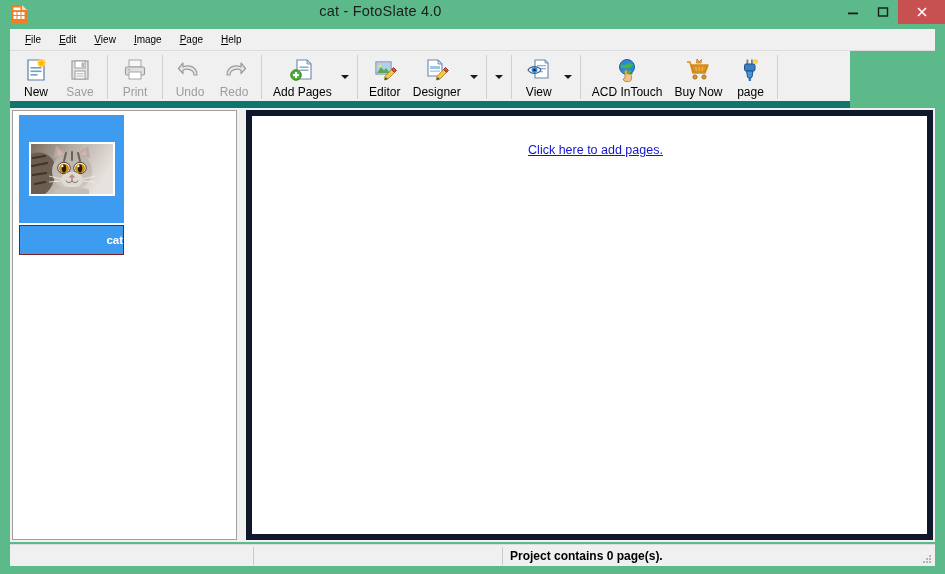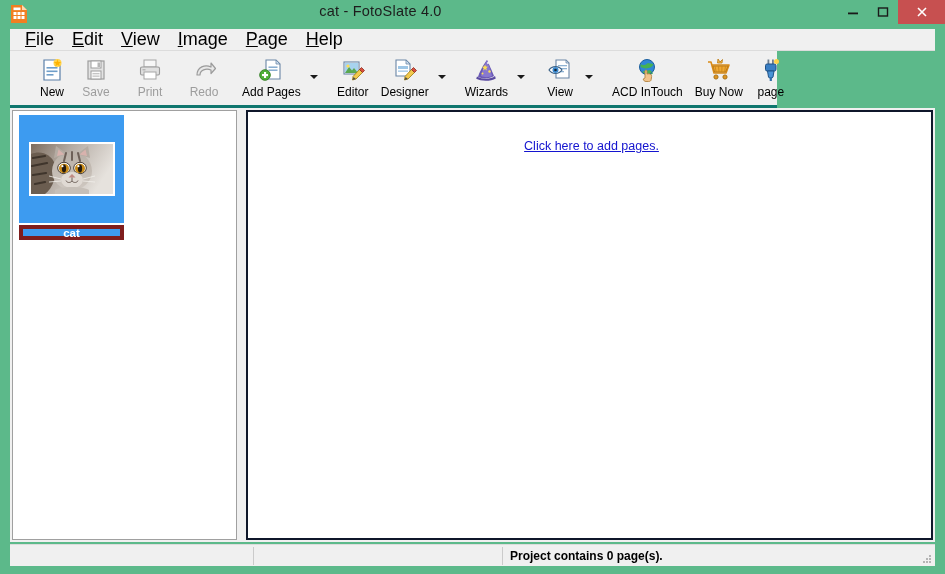--- a/index.html
+++ b/index.html
@@ -49,35 +49,35 @@
   
   #menu-bar {
     position: absolute; left: 10px; top: 29px;
     width: 925px; height: 22px;
     background: #f0f0f0;
     border-bottom: 1px solid #dcdcdc;
     display: flex; align-items: center;
     padding-left: 6px;
   }
   .menu-item {
-    font-size: 18px; color: #000;
+    font-size: 10px; color: #000;
     padding: 18px 9px;
     cursor: default;
     white-space: nowrap;
   }
   .menu-item u { text-decoration: underline; }
 
   
   #toolbar {
     position: absolute; left: 10px; top: 51px;
-    width: 767px; height: 57px;
+    width: 840px; height: 57px;
     background: #f0f0f0;
-    border-bottom: 3px solid #0f766e;
+    border-bottom: 7px solid #0f766e;
     display: flex; align-items: flex-start;
-    padding-left: 20px;
+    padding-left: 4px;
   }
   .tb-group {
     display: flex; align-items: flex-start; height: 56px;
   }
   .tb-sep {
     width: 1px; height: 44px; margin: 4px 5px 0 5px;
     background: #cfcfcf;
   }
   .tb-btn {
     display: flex; flex-direction: column; align-items: center;
@@ -123,21 +123,21 @@
   #splitter {
     position: absolute; left: 228px; top: 2px;
     width: 6px; height: 430px;
     background: #f0f0f0;
     cursor: col-resize;
   }
   #page-panel {
     position: absolute; left: 236px; top: 2px;
     width: 687px; height: 430px;
     background: #ffffff;
-    border: 2px solid #0f172a;
+    border: 6px solid #0f172a;
   }
   #add-pages-link {
     position: absolute; left: 0; top: 27px;
     width: 687px; text-align: center;
     font-size: 12.5px; color: #1414cf;
     text-decoration: underline;
     cursor: pointer;
   }
 
   
@@ -152,24 +152,24 @@
   }
   #thumb-img-wrap {
     position: absolute; left: 10px; top: 27px;
     width: 86px; height: 54px;
     border: 2px solid #ffffff;
     overflow: hidden;
     background: #cdc6bf;
   }
   #thumb-label-box {
     position: absolute; left: 0; top: 110px;
-    width: 105px; height: 15px;
+    width: 105px; height: 30px;
     background: #3d9bf0;
-    border: 4px solid #7f1d1d;
-    display: flex; align-items: center; justify-content: center;
+    border: 1px solid #7f1d1d;
+    display: flex; align-items: center; justify-content: flex-end;
   }
   #thumb-label {
     font-size: 11.5px; color: #ffffff; font-weight: bold;
   }
 
   
   #status-bar {
     position: absolute; left: 10px; top: 544px;
     width: 925px; height: 22px;
     background: #f0f0f0;
@@ -288,20 +288,28 @@
         <span class="tb-lbl">Print</span>
       </div>
     </div>
 
     <div class="tb-sep"></div>
 
     <div class="tb-group">
       <div class="tb-btn disabled">
         <span class="tb-ico">
           <svg width="26" height="26" viewBox="0 0 26 26">
+            <path d="M20 18 C20 10 12 7 6 10 L6 6 L1.5 11.5 L6 16.5 L6 13 C11 11 17 13 17 18 Z" fill="#e8e8e8" stroke="#9b9b9b" stroke-width="1.2" stroke-linejoin="round"></path>
+          </svg>
+        </span>
+        <span class="tb-lbl">Undo</span>
+      </div>
+      <div class="tb-btn disabled">
+        <span class="tb-ico">
+          <svg width="26" height="26" viewBox="0 0 26 26">
             <path d="M6 18 C6 10 14 7 20 10 L20 6 L24.5 11.5 L20 16.5 L20 13 C15 11 9 13 9 18 Z" fill="#e8e8e8" stroke="#9b9b9b" stroke-width="1.2" stroke-linejoin="round"></path>
           </svg>
         </span>
         <span class="tb-lbl">Redo</span>
       </div>
     </div>
 
     <div class="tb-sep"></div>
 
     <div class="tb-group">
@@ -360,34 +368,20 @@
       </div>
 
       <div class="tb-drop">
         <span class="caret"></span>
       </div>
     </div>
 
     <div class="tb-sep"></div>
 
     <div class="tb-group">
-      <div class="tb-btn">
-        <span class="tb-ico">
-          <svg width="26" height="26" viewBox="0 0 26 26">
-            <path d="M14 3 C10 8 6 16 5 20 C9 22 17 22 21 19 C19 14 16 7 14 3 Z" fill="#6a59b5"></path>
-            <path d="M14 3 C12 7 9 14 8 19 C11 20.5 16 20.5 19 19 C17.5 13 15.5 7 14 3 Z" fill="#8878cf"></path>
-            <path d="M4 19.5 C9 22.5 18 22.5 22 19 L22.8 21.5 C18 24.5 8 24.5 3.2 21.8 Z" fill="#5a4aa0"></path>
-            <path d="M12 7.5 L12.8 9.6 L15 9.8 L13.3 11.2 L13.9 13.4 L12 12.1 L10.1 13.4 L10.7 11.2 L9 9.8 L11.2 9.6 Z" fill="#ffe24f"></path>
-            <circle cx="16.5" cy="14.5" r="1.2" fill="#ffe24f"></circle>
-            <circle cx="9.5" cy="16.5" r="1" fill="#ffe24f"></circle>
-            <circle cx="15" cy="6" r="0.9" fill="#ffffff"></circle>
-          </svg>
-        </span>
-        <span class="tb-lbl">Wizards</span>
-      </div>
       <div class="tb-drop">
         <span class="caret"></span>
       </div>
     </div>
 
     <div class="tb-sep"></div>
 
     <div class="tb-group">
       <div class="tb-btn">
         <span class="tb-ico">

